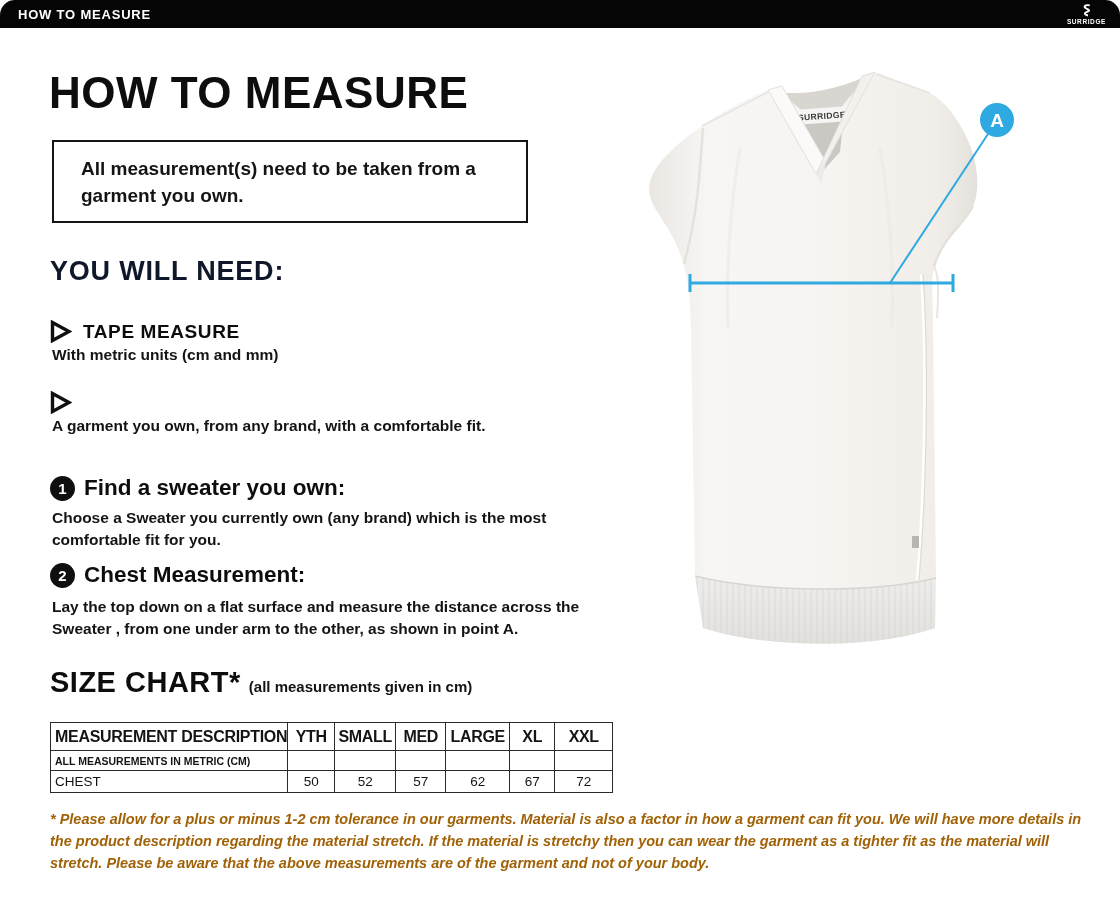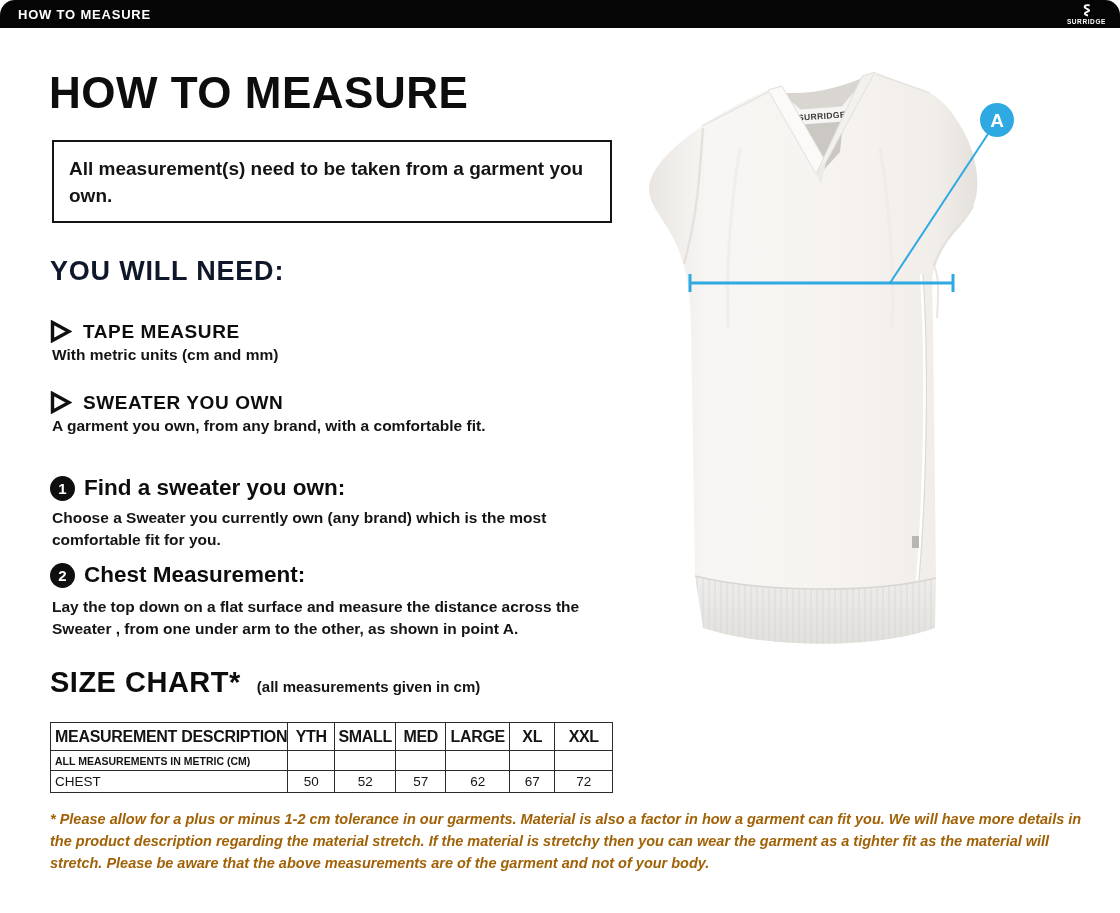--- a/index.html
+++ b/index.html
@@ -21,22 +21,22 @@
   .brand { display:flex; flex-direction:column; align-items:center; margin-right:6px; }
   .brand svg { display:block; }
   .brand-name { color:#fff; font-size:6.5px; font-weight:700; letter-spacing:0.6px; margin-top:1px; }
 
   
   .h1 {
     position:absolute; left:49px; top:68px; font-size:44px; font-weight:800;
     letter-spacing:0.5px; color:#0d0d0d; white-space:nowrap;
   }
   .notice-box {
-    position:absolute; left:52px; top:140px; width:560px; min-height:80px;
-    border:2.5px solid #141414; padding:13px 15px 12px 15px;
+    position:absolute; left:52px; top:140px; width:476px; min-height:80px;
+    border:2.5px solid #141414; padding:13px 15px 12px 27px;
   }
   .notice-box p { font-size:19px; font-weight:700; line-height:27px; color:#141414; }
 
   .h2 {
     position:absolute; left:50px; top:256px; font-size:27px; font-weight:800;
     letter-spacing:0.8px; color:#0f172a; white-space:nowrap;
   }
 
   .need-item-title { position:absolute; display:flex; align-items:center; gap:11px; }
   .need-item-title .tri { flex:0 0 auto; display:block; }
@@ -52,21 +52,21 @@
     width:25px; height:25px; border-radius:50%; background:#0f0f0f; color:#fff;
     font-size:15px; font-weight:800; display:flex; align-items:center; justify-content:center;
   }
   .step-title { font-size:22.5px; font-weight:800; color:#0d0d0d; white-space:nowrap; }
   .step-body {
     position:absolute; width:548px; font-size:15.5px; font-weight:700;
     line-height:22px; color:#141414;
   }
 
   .size-chart-head {
-    position:absolute; left:50px; top:666px; display:flex; align-items:baseline; gap:16px;
+    position:absolute; left:50px; top:666px; display:flex; align-items:baseline; gap:8px;
   }
   .size-chart-head .big { font-size:29px; font-weight:800; letter-spacing:0.5px; color:#0d0d0d; white-space:nowrap; }
   .size-chart-head .small { font-size:15px; font-weight:700; color:#141414; white-space:nowrap; }
 
   
   table.size-table {
     position:absolute; left:50px; top:722px; border-collapse:collapse; table-layout:fixed;
   }
   .size-table th, .size-table td {
     border:1.5px solid #2b2b2b; overflow:hidden; white-space:nowrap;
@@ -114,21 +114,20 @@
       <polygon points="2.5,2.5 19,11.5 2.5,20.5" fill="#ffffff" stroke="#101010" stroke-width="3.4" stroke-linejoin="miter"></polygon>
     </svg>
     <span>TAPE MEASURE</span>
   </div>
   <div class="need-item-desc" style="left:52px; top:346px;">With metric units (cm and mm)</div>
 
   <div class="need-item-title" style="left:50px; top:391px;">
     <svg class="tri" width="22" height="23" viewBox="0 0 22 23">
       <polygon points="2.5,2.5 19,11.5 2.5,20.5" fill="#ffffff" stroke="#101010" stroke-width="3.4" stroke-linejoin="miter"></polygon>
     </svg>
-    <span>SWEATER YOU OWN</span>
   </div>
   <div class="need-item-desc" style="left:52px; top:417px;">A garment you own, from any brand, with a comfortable fit.</div>
 
   <div class="step-head" style="left:50px; top:475px;">
     <div class="step-num">1</div>
     <div class="step-title">Find a sweater you own:</div>
   </div>
   <div class="step-body" style="left:52px; top:507px;">Choose a Sweater you currently own (any brand) which is the most comfortable fit for you.</div>
 
   <div class="step-head" style="left:50px; top:562px;">

